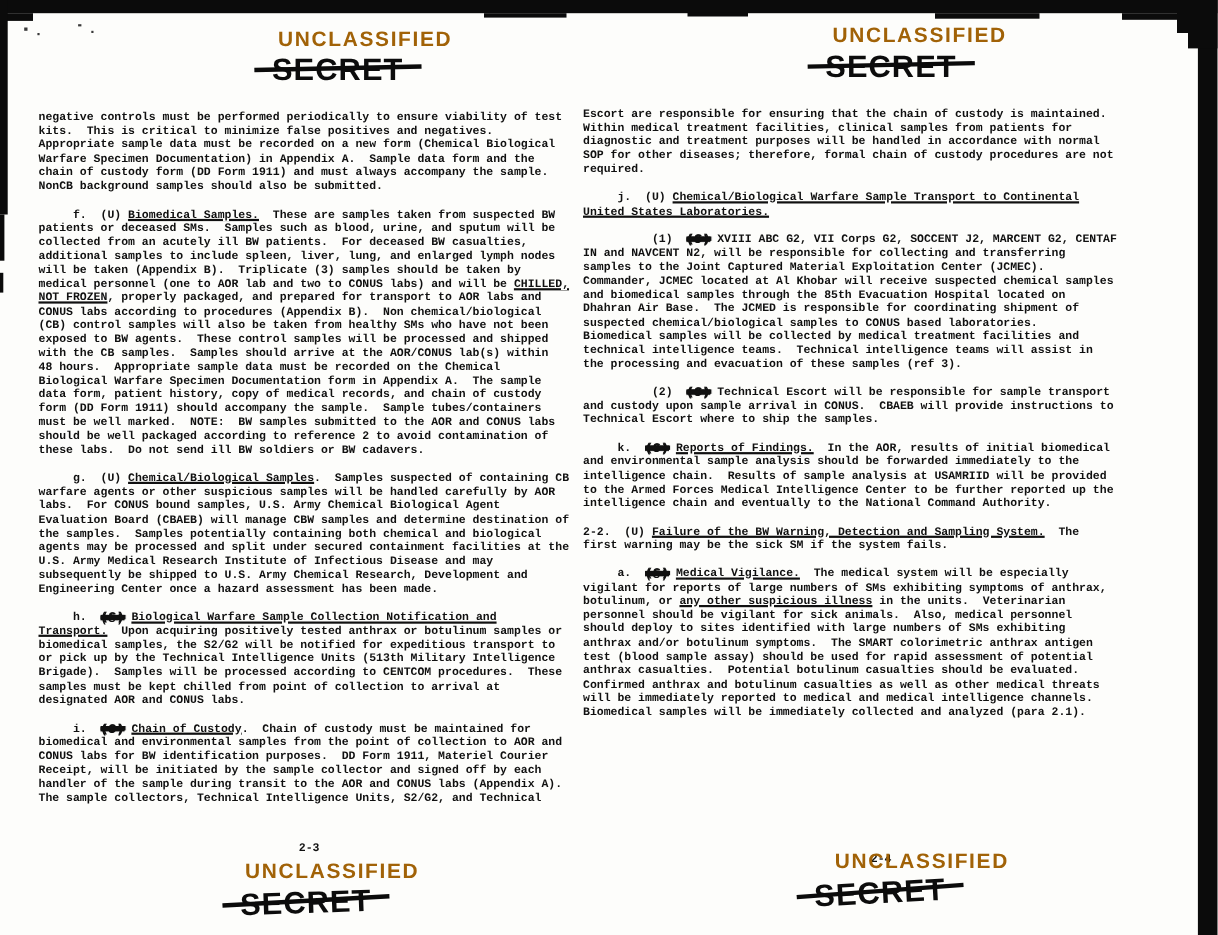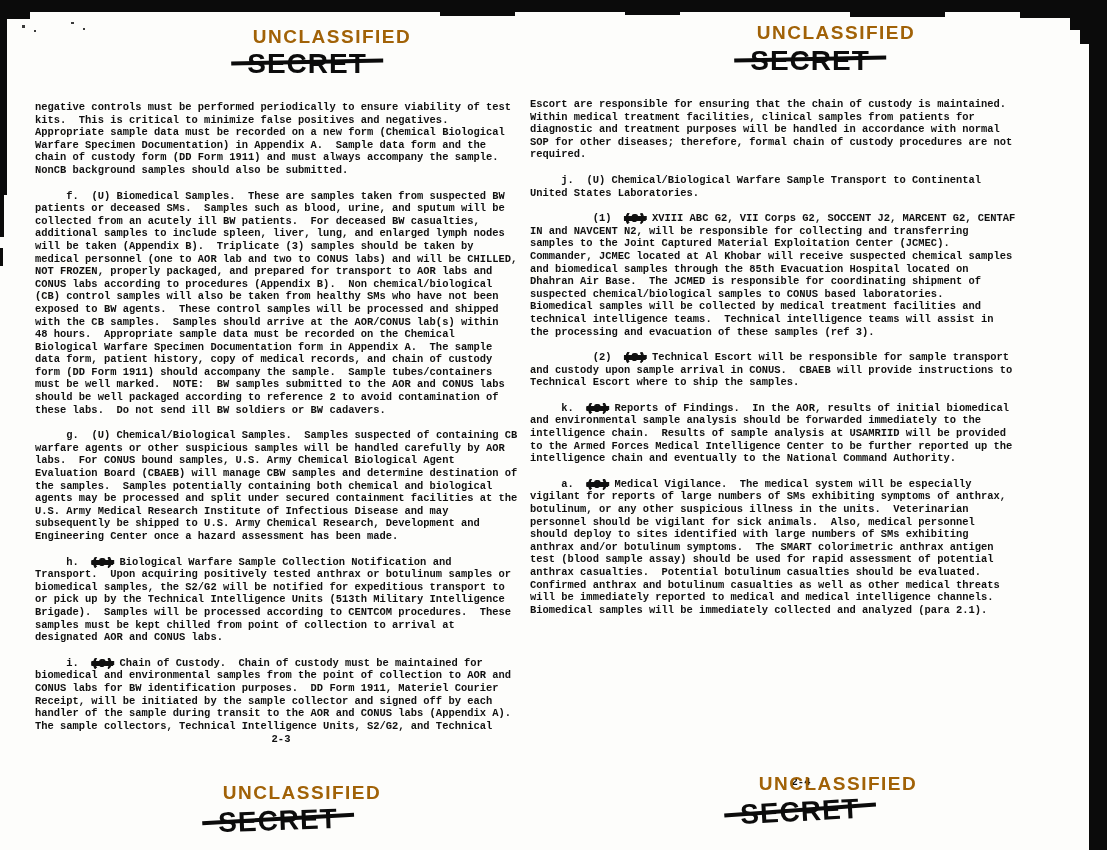--- a/index.html
+++ b/index.html
@@ -32,21 +32,21 @@
     font:700 10.5px "Liberation Mono",monospace;color:#101010;
   }
   
   .page-body{
     position:absolute;
     font:700 10.45px "Liberation Mono",monospace;
     line-height:12.6px;color:#101010;
     white-space:pre-wrap;
   }
   .page-body p.para{margin:0 0 13px 0;}
-  .page-body span.u{text-decoration-thickness:1.5px;}
+  .page-body span.u{text-decoration:underline;text-decoration-thickness:1.5px;}
   .page-body span.scribble{
     text-decoration:line-through;text-decoration-thickness:4px;
     text-shadow:1px 0 0 #101010,0 1px 0 #101010;
     letter-spacing:1px;
   }
 </style>
 </head>
 <body>
 
 <div class="artifact" style="left:0;top:0;width:1107px;height:12px;"></div>
@@ -106,21 +106,21 @@
 or pick up by the Technical Intelligence Units (513th Military Intelligence
 Brigade).  Samples will be processed according to CENTCOM procedures.  These
 samples must be kept chilled from point of collection to arrival at
 designated AOR and CONUS labs.</span></p><p class="para"><span>     i.  </span><span class="scribble">(S)</span><span> </span><span class="u">Chain of Custody</span><span>.  Chain of custody must be maintained for
 biomedical and environmental samples from the point of collection to AOR and
 CONUS labs for BW identification purposes.  DD Form 1911, Materiel Courier
 Receipt, will be initiated by the sample collector and signed off by each
 handler of the sample during transit to the AOR and CONUS labs (Appendix A).
 The sample collectors, Technical Intelligence Units, S2/G2, and Technical</span></p></div>
 
-  <div class="pagenum" style="left:281px;top:733px;">2-3</div>
+  <div class="pagenum" style="left:281px;top:766px;">2-3</div>
   <div class="stamp-unclassified" style="left:302px;top:782px;">UNCLASSIFIED</div>
   <div class="stamp-secret tilt-l" style="left:278px;top:805px;">SECRET</div>
 </div>
 
 <div>
   <div class="stamp-unclassified" style="left:836px;top:22px;">UNCLASSIFIED</div>
   <div class="stamp-secret" style="left:810px;top:45px;">SECRET</div>
 
   <div class="page-body" style="left:530px;top:98px;width:502px;"><p class="para"><span>Escort are responsible for ensuring that the chain of custody is maintained.
 Within medical treatment facilities, clinical samples from patients for
@@ -135,21 +135,22 @@
 Dhahran Air Base.  The JCMED is responsible for coordinating shipment of
 suspected chemical/biological samples to CONUS based laboratories.
 Biomedical samples will be collected by medical treatment facilities and
 technical intelligence teams.  Technical intelligence teams will assist in
 the processing and evacuation of these samples (ref 3).</span></p><p class="para"><span>          (2)  </span><span class="scribble">(S)</span><span> Technical Escort will be responsible for sample transport
 and custody upon sample arrival in CONUS.  CBAEB will provide instructions to
 Technical Escort where to ship the samples.</span></p><p class="para"><span>     k.  </span><span class="scribble">(S)</span><span> </span><span class="u">Reports of Findings.</span><span>  In the AOR, results of initial biomedical
 and environmental sample analysis should be forwarded immediately to the
 intelligence chain.  Results of sample analysis at USAMRIID will be provided
 to the Armed Forces Medical Intelligence Center to be further reported up the
-intelligence chain and eventually to the National Command Authority.</span></p><p class="para"><span>     a.  </span><span class="scribble">(S)</span><span> </span><span class="u">Medical Vigilance.</span><span>  The medical system will be especially
+intelligence chain and eventually to the National Command Authority.</span></p><p class="para"><span>2-2.  (U) </span><span class="u">Failure of the BW Warning, Detection and Sampling System.</span><span>  The
+first warning may be the sick SM if the system fails.</span></p><p class="para"><span>     a.  </span><span class="scribble">(S)</span><span> </span><span class="u">Medical Vigilance.</span><span>  The medical system will be especially
 vigilant for reports of large numbers of SMs exhibiting symptoms of anthrax,
 botulinum, or </span><span class="u">any other suspicious illness</span><span> in the units.  Veterinarian
 personnel should be vigilant for sick animals.  Also, medical personnel
 should deploy to sites identified with large numbers of SMs exhibiting
 anthrax and/or botulinum symptoms.  The SMART colorimetric anthrax antigen
 test (blood sample assay) should be used for rapid assessment of potential
 anthrax casualties.  Potential botulinum casualties should be evaluated.
 Confirmed anthrax and botulinum casualties as well as other medical threats
 will be immediately reported to medical and medical intelligence channels.
 Biomedical samples will be immediately collected and analyzed (para 2.1).</span></p></div>

